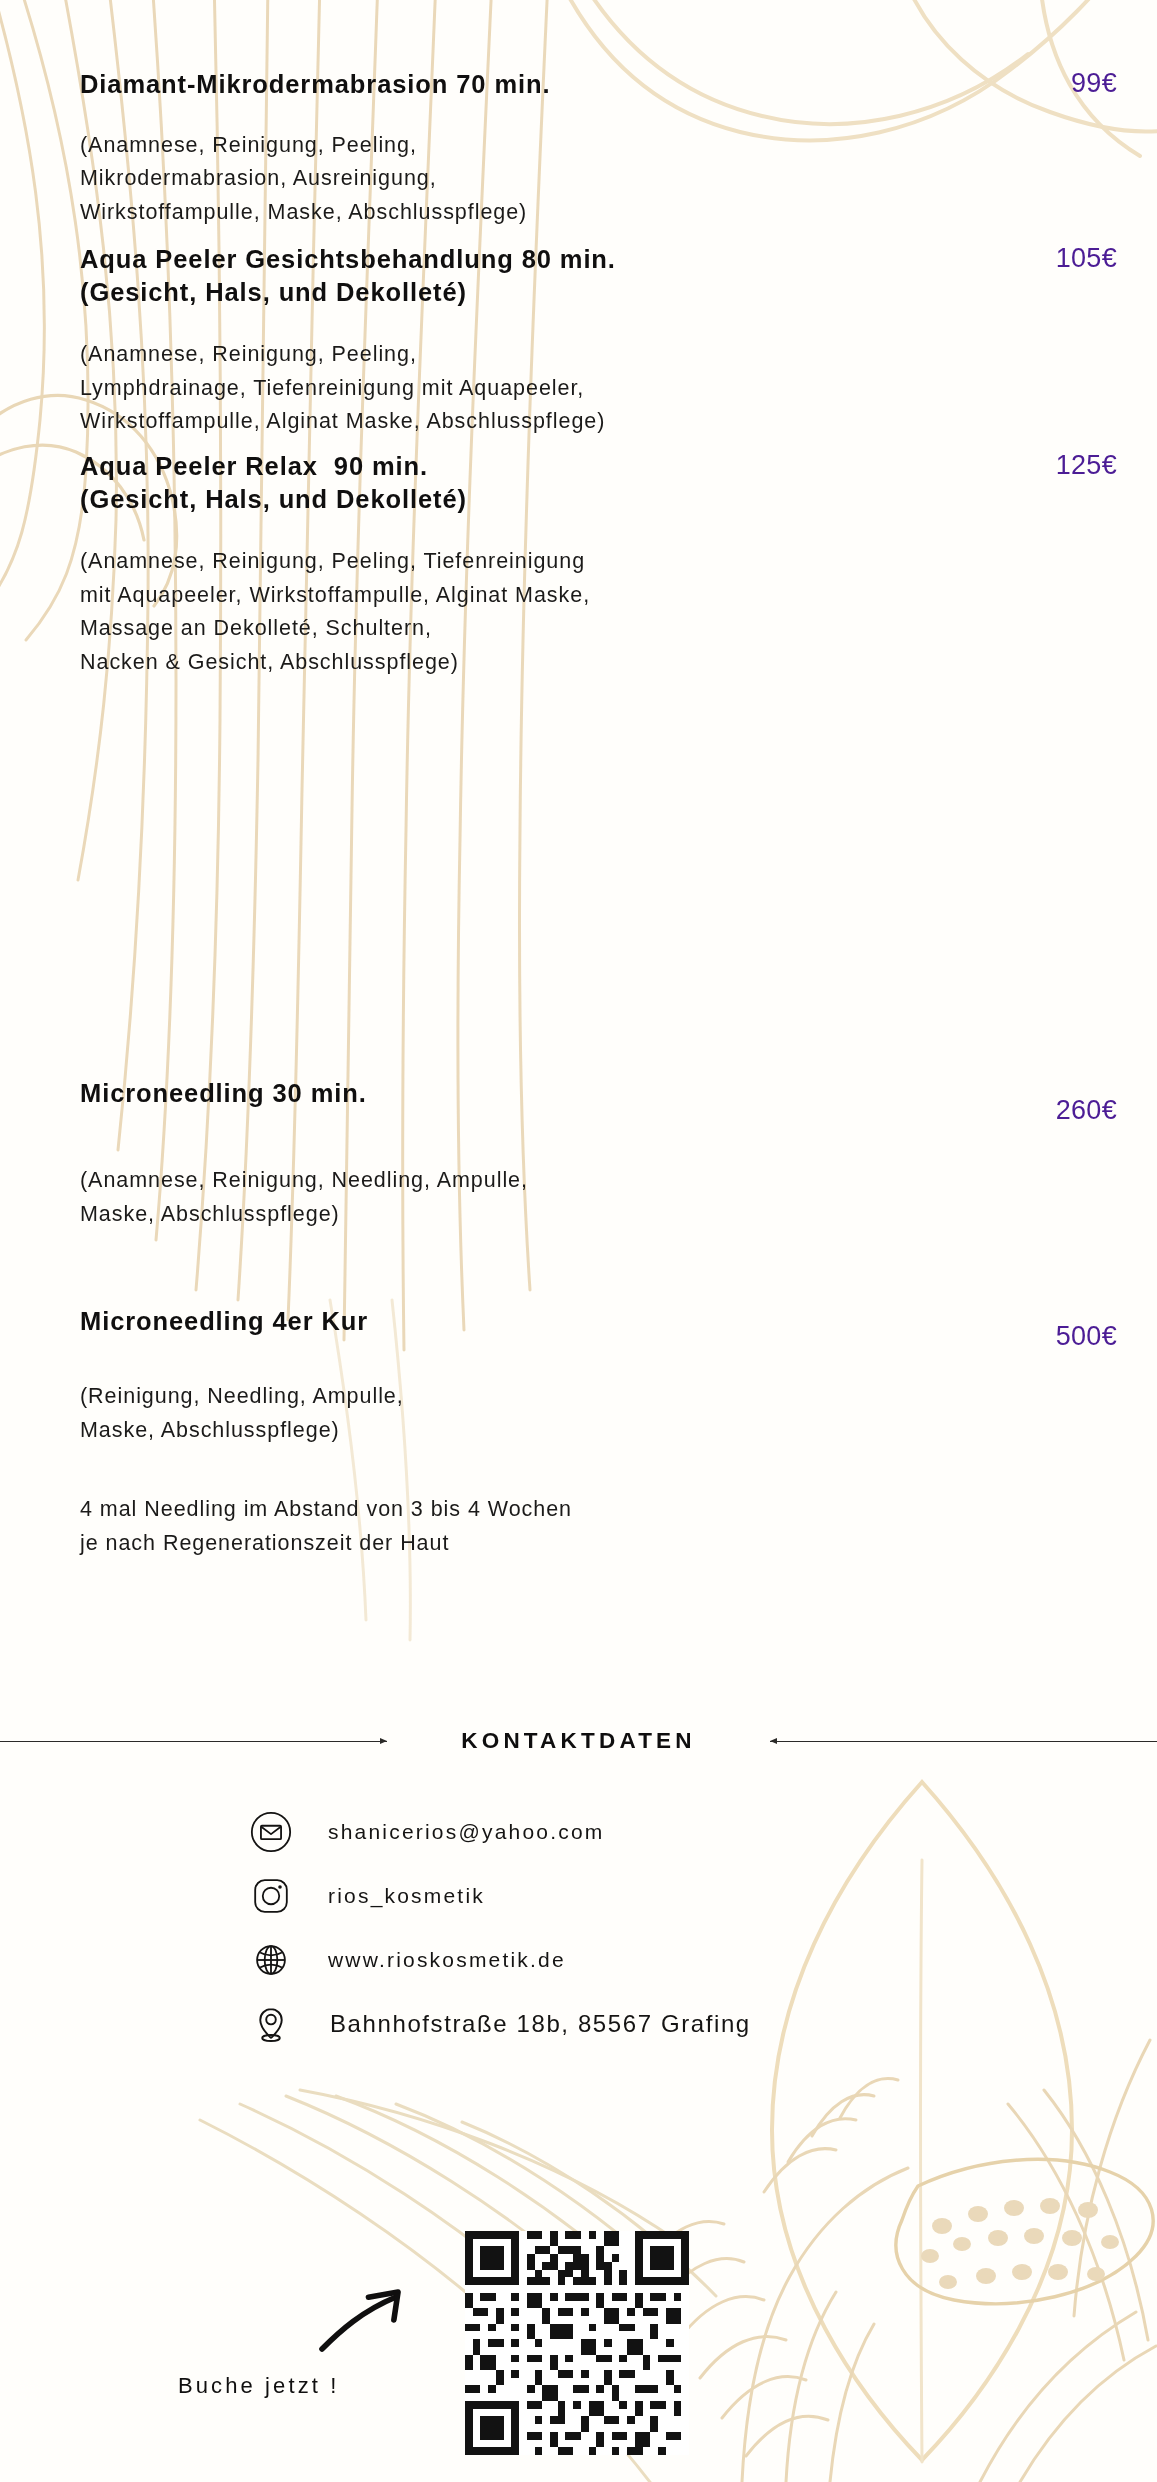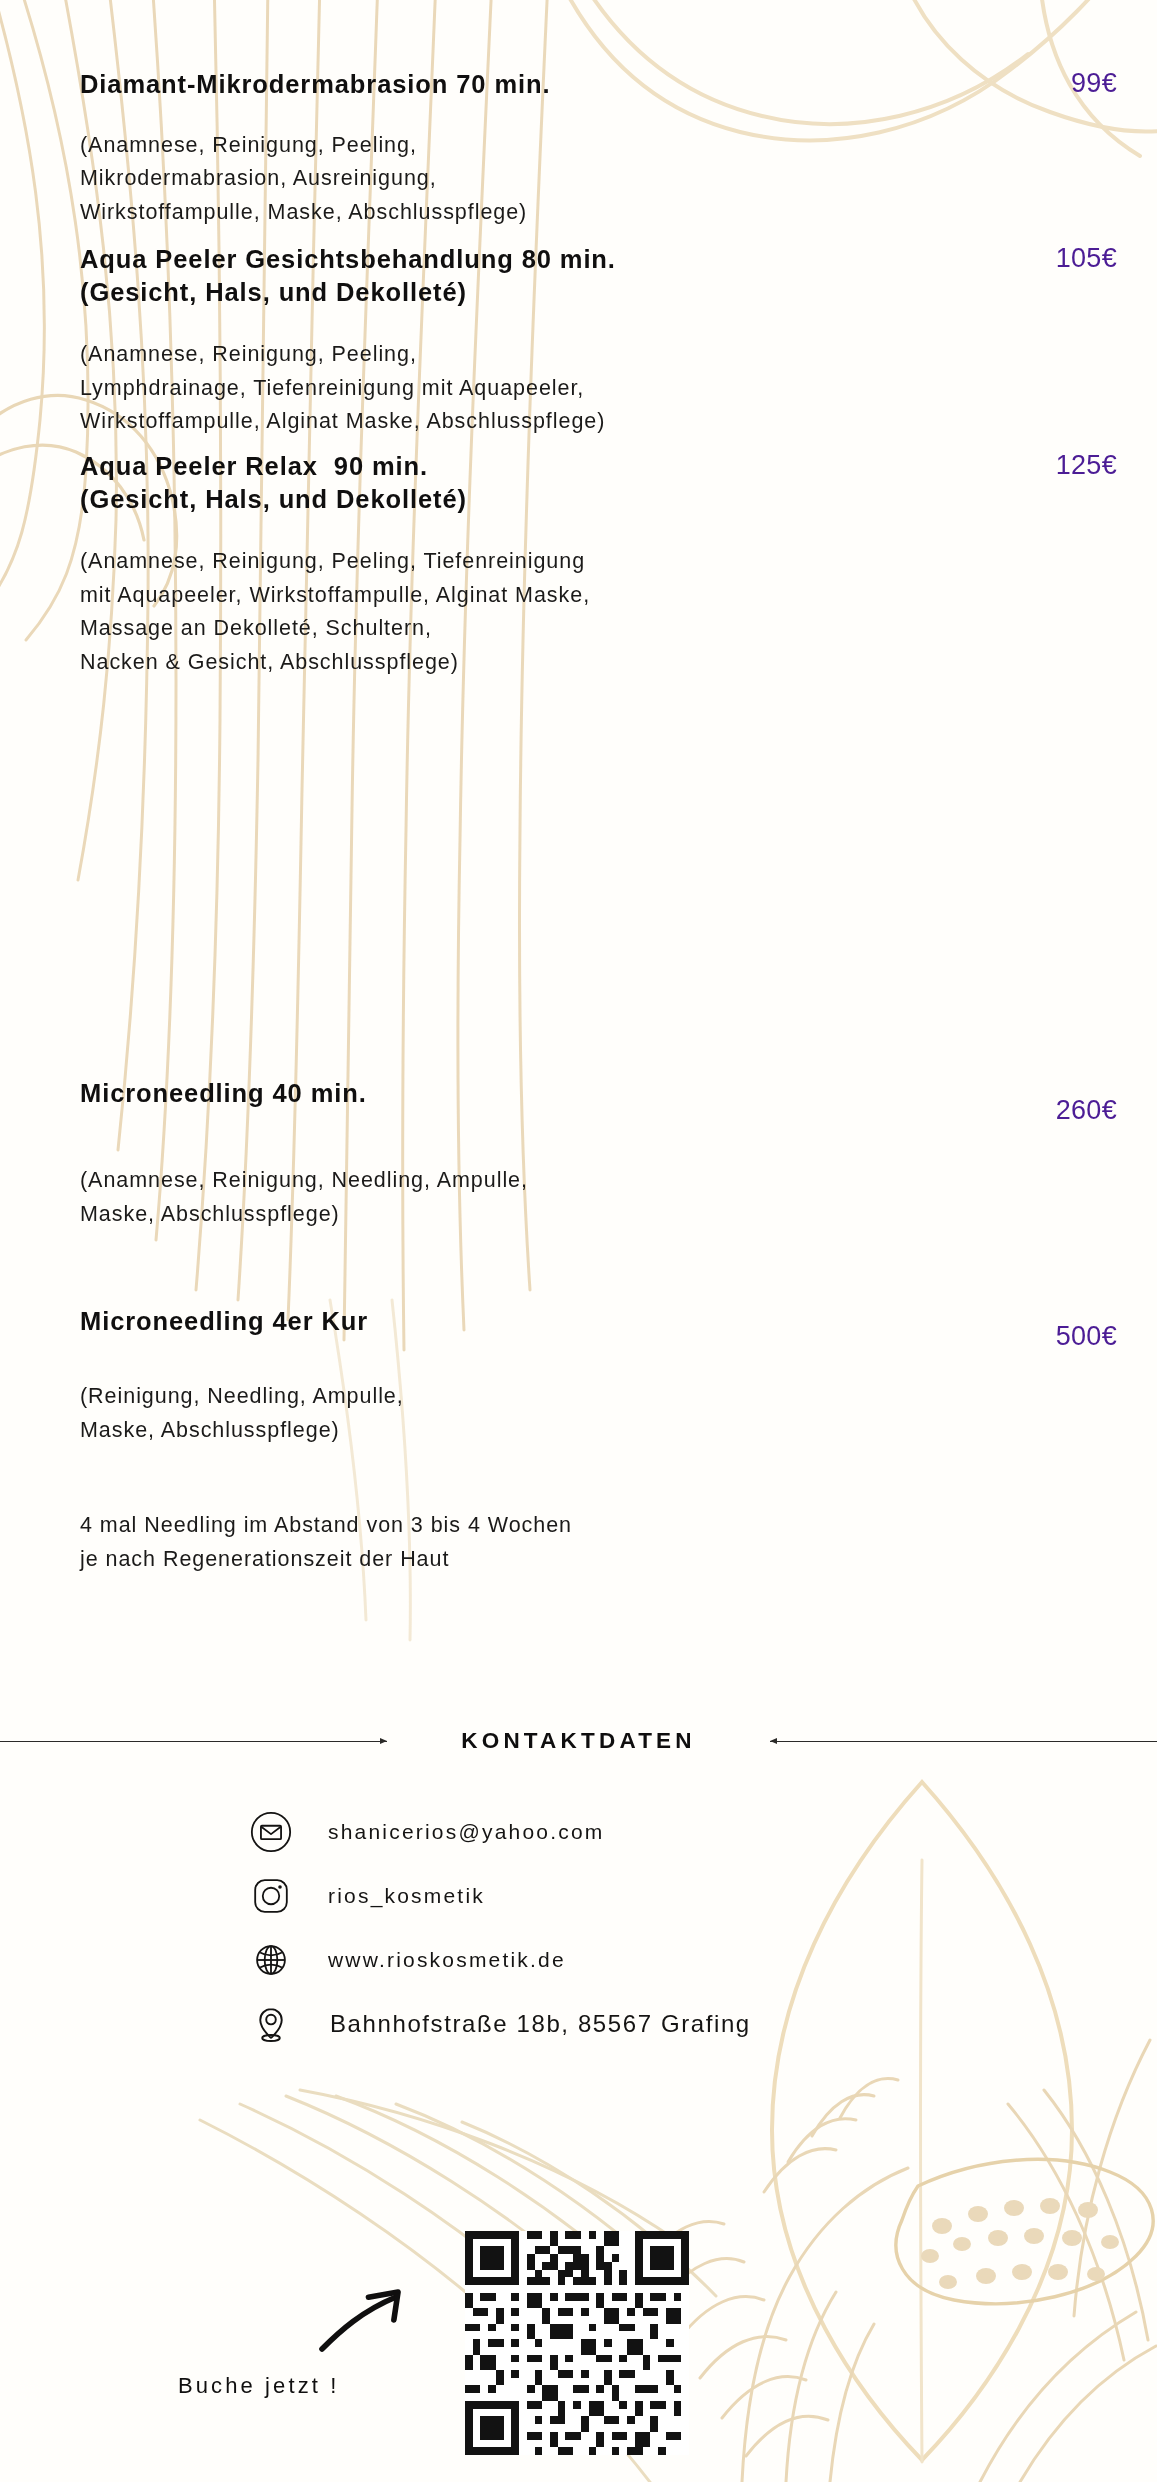--- a/index.html
+++ b/index.html
@@ -255,42 +255,42 @@
         <span class="ln">(Anamnese, Reinigung, Peeling, Tiefenreinigung</span>
         <span class="ln">mit Aquapeeler, Wirkstoffampulle, Alginat Maske,</span>
         <span class="ln">Massage an Dekolleté, Schultern,</span>
         <span class="ln">Nacken &amp; Gesicht, Abschlusspflege)</span>
       </div>
     </div>
 
     <div class="svc" style="top:1077px;position:absolute;left:0;width:1157px;">
       <div class="svc-head">
         <div class="svc-title">
-          <span class="ln">Microneedling 40 min.</span>
+          <span class="ln">Microneedling 30 min.</span>
         </div>
         <div class="svc-price" style="padding-top:18px;">260€</div>
       </div>
       <div class="svc-desc" style="margin-top:38px;">
         <span class="ln">(Anamnese, Reinigung, Needling, Ampulle,</span>
         <span class="ln">Maske, Abschlusspflege)</span>
       </div>
     </div>
 
     <div class="svc" style="top:1305px;position:absolute;left:0;width:1157px;">
       <div class="svc-head">
         <div class="svc-title">
           <span class="ln">Microneedling 4er Kur</span>
         </div>
         <div class="svc-price" style="padding-top:16px;">500€</div>
       </div>
       <div class="svc-desc" style="margin-top:28px;">
         <span class="ln">(Reinigung, Needling, Ampulle,</span>
         <span class="ln">Maske, Abschlusspflege)</span>
       </div>
-      <div class="svc-note" style="margin-top:62px;">
+      <div class="svc-note" style="margin-top:46px;">
         <span class="ln">4 mal Needling im Abstand von 3 bis 4 Wochen</span>
         <span class="ln">je nach Regenerationszeit der Haut</span>
       </div>
     </div>
   </div>
 
   <div class="divider">
     <div class="rule left"></div>
     <div class="dtitle">KONTAKTDATEN</div>
     <div class="rule right"></div>

